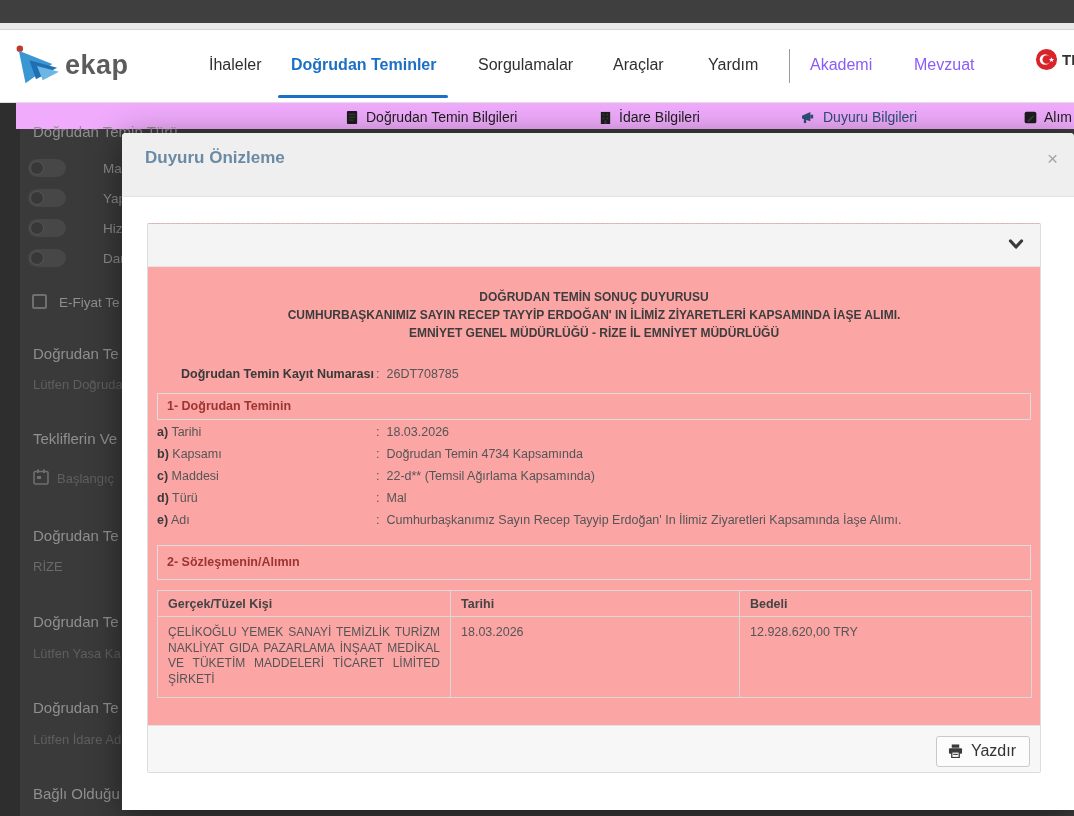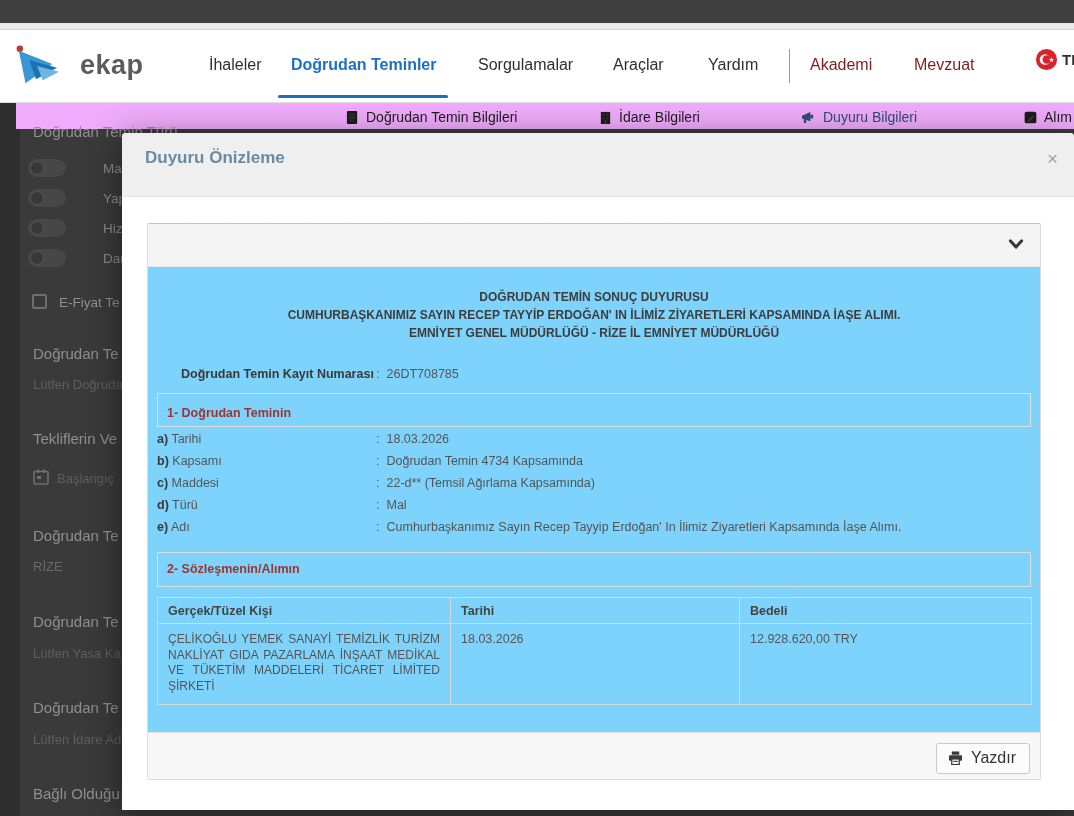--- a/index.html
+++ b/index.html
@@ -5,24 +5,24 @@
   * { margin:0; padding:0; box-sizing:border-box; }
   html,body { width:1074px; height:816px; }
   body { font-family:"Liberation Sans","DejaVu Sans",sans-serif; overflow:hidden; background:#fff; }
   #stage { position:relative; width:1074px; height:816px; overflow:hidden; background:#fff; }
 
   
   .top-dark { position:absolute; left:0; top:0; width:1074px; height:23px; background:#3f3f3f; }
   .top-sub  { position:absolute; left:0; top:23px; width:1074px; height:7px; background:#e9e9e9; border-bottom:1px solid #d2d2d2; }
   .navbar   { position:absolute; left:0; top:30px; width:1074px; height:73px; background:#fff; border-bottom:1px solid #e0e0e0; }
   .brand { position:absolute; left:14px; top:14px; display:flex; align-items:center; }
-  .brand-name { font-size:27px; color:#5c5c5c; font-weight:bold; letter-spacing:.5px; margin-left:20px; }
+  .brand-name { font-size:27px; color:#5c5c5c; font-weight:bold; letter-spacing:.5px; margin-left:5px; }
   .nav-item { position:absolute; top:26px; font-size:16px; color:#2f2f2f; cursor:pointer; white-space:nowrap; }
   .nav-item.active { color:#1b6fc4; font-weight:bold; }
-  .nav-item.link { color:#7f1d1d; }
+  .nav-item.link { color:#8b5cf6; }
   .active-bar { position:absolute; left:278px; top:65px; width:170px; height:3px; background:#1b6fc4; border-radius:2px; }
   .nav-divider { position:absolute; left:789px; top:19px; width:1px; height:34px; background:#9a9a9a; }
   .lang { position:absolute; left:1035px; top:18px; display:flex; align-items:center; }
   .lang-label { font-size:15px; font-weight:bold; color:#303030; margin-left:4px; }
 
   
   .backdrop { position:absolute; left:0; top:103px; width:1074px; height:713px; background:#3a3a3a; }
   .gutter { position:absolute; left:0; top:0; width:20px; height:100%; background:#2e2e2e; }
   .tabrow { position:absolute; left:16px; top:0; width:1074px; height:26px; background:#f0abfc; }
   .tab { position:absolute; top:6px; display:flex; align-items:center; gap:7px; font-size:14px; color:#1c1c1c; cursor:pointer; white-space:nowrap; }
@@ -38,30 +38,30 @@
   .cal-icon { position:absolute; }
 
   
   .modal { position:absolute; left:122px; top:133px; width:952px; height:677px; background:#fff;
            border-radius:4px 4px 0 0; box-shadow:0 6px 35px rgba(0,0,0,.45); }
   .modal-header { height:64px; background:#efefef; border-bottom:1px solid #e2e2e2; border-radius:4px 4px 0 0; position:relative; }
   .modal-title { position:absolute; left:23px; top:15px; font-size:17px; font-weight:bold; color:#6b8ba4; }
   .modal-close { position:absolute; right:12px; top:12px; font-size:19px; color:#a5a5a5; cursor:pointer; line-height:1; padding:4px; }
   .modal-body { padding:26px 0 0 25px; }
 
-  .panel { width:894px; border:1px solid #ddd; border-top:1px dashed #c7c7c7; border-radius:2px; background:#7dd3fc; }
+  .panel { width:894px; border:1px solid #ddd; border-top:1px dashed #c7c7c7; border-radius:2px; background:#fca5a5; }
   .panel-head { height:43px; background:#f4f4f4; border-bottom:1px solid #e5e5e5; position:relative; }
   .panel-chevron { position:absolute; right:16px; top:14px; cursor:pointer; }
 
   .doc { padding:20px 9px 0 9px; color:#555; }
   .doc-title { text-align:center; font-weight:bold; color:#3d3d3d; font-size:12px; line-height:16px; margin-top:2px; }
   .kv-row { margin-top:26px; font-size:12.5px; }
   .kv-label { display:inline-block; width:219px; font-weight:bold; color:#3a3a3a;padding-left:24px; }
   .colon { margin-right:7px; color:#555; }
-  .sec-box { margin-top:12px; border:1px solid #ddd; padding:12px 9px 6px 9px; font-size:12.5px; font-weight:bold; color:#9c3530; }
+  .sec-box { margin-top:12px; border:1px solid #ddd; padding:5px 9px 6px 9px; font-size:12.5px; font-weight:bold; color:#9c3530; }
   .sec-box.sec2 { margin-top:14px; padding:9px 9px 10px 9px; }
   .plist { margin-top:1px; }
   .plist-row { height:22px; font-size:12.5px; line-height:22px; white-space:nowrap; }
   .plist-key { font-weight:bold; color:#3a3a3a; }
   .plist-label { display:inline-block; width:219px; color:#555; }
   .plist-label b { color:#3a3a3a; }
 
   table.doc-table { margin-top:10px; width:100%; border-collapse:collapse; table-layout:fixed; }
   .doc-table th, .doc-table td { border:1px solid #d8d8d8; padding:5px 10px; font-size:12.5px; text-align:left; }
   .doc-table th { color:#444; font-weight:bold; height:26px; }

